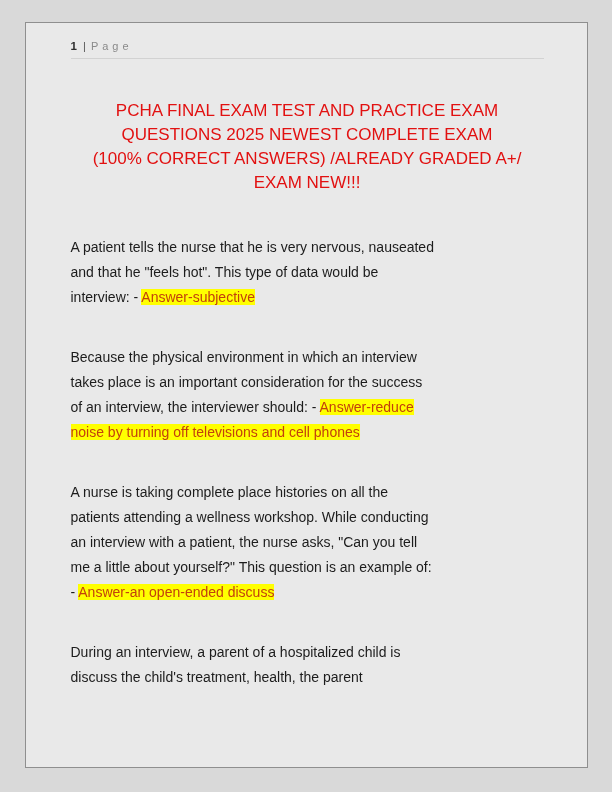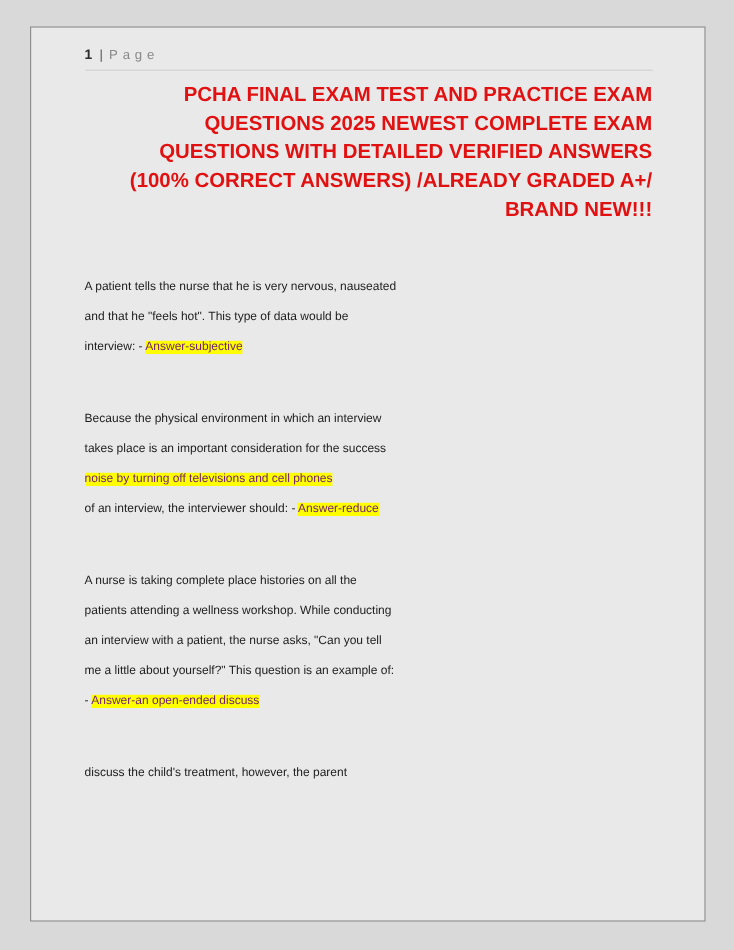--- a/index.html
+++ b/index.html
@@ -46,73 +46,73 @@
   }
   .header .pagelabel {
     letter-spacing: 4px;
     font-size: 11px;
   }
   .rule {
     border-bottom: 1px solid var(--rule-color);
     margin-top: 3px;
   }
   .title {
-    margin-top: 8px;
-    text-align: right;
+    margin-top: 40px;
+    text-align: center;
     color: var(--title-color);
     font-size: 17px;
-    font-weight: bold;
+    font-weight: normal;
     line-height: 24px;
   }
   .docbody {
     margin-top: 40px;
     color: var(--text-color);
-    font-size: 10px;
+    font-size: 14px;
     line-height: 25px;
   }
   .paragraph { margin-bottom: 35px; }
   .line { height: 25px; white-space: pre; }
   .hl {
     background: var(--highlight);
-    color: #701a75;
+    color: #c2410c;
   }
 </style>
 </head>
 <body>
 
 <div class="page">
   <div class="header">
     <span class="pagenum">1</span>
     <span class="sep">|</span>
     <span class="pagelabel">Page</span>
   </div>
   <div class="rule"></div>
   <div class="title">
       <div>PCHA FINAL EXAM TEST AND PRACTICE EXAM</div>
       <div>QUESTIONS 2025 NEWEST COMPLETE EXAM</div>
-      <div>QUESTIONS WITH DETAILED VERIFIED ANSWERS</div>
       <div>(100% CORRECT ANSWERS) /ALREADY GRADED A+/</div>
-      <div>BRAND NEW!!!</div>
+      <div>EXAM NEW!!!</div>
     </div>
   <div class="docbody">
       <div class="paragraph">
         <div class="line"><span>A patient tells the nurse that he is very nervous, nauseated</span></div>
         <div class="line"><span>and that he "feels hot". This type of data would be</span></div>
         <div class="line"><span>interview: - </span><span class="hl">Answer-subjective</span></div>
       </div>
       <div class="paragraph">
         <div class="line"><span>Because the physical environment in which an interview</span></div>
         <div class="line"><span>takes place is an important consideration for the success</span></div>
+        <div class="line"><span>of an interview, the interviewer should: - </span><span class="hl">Answer-reduce</span></div>
         <div class="line"><span class="hl">noise by turning off televisions and cell phones</span></div>
-        <div class="line"><span>of an interview, the interviewer should: - </span><span class="hl">Answer-reduce</span></div>
       </div>
       <div class="paragraph">
         <div class="line"><span>A nurse is taking complete place histories on all the</span></div>
         <div class="line"><span>patients attending a wellness workshop. While conducting</span></div>
         <div class="line"><span>an interview with a patient, the nurse asks, "Can you tell</span></div>
         <div class="line"><span>me a little about yourself?" This question is an example of:</span></div>
         <div class="line"><span>- </span><span class="hl">Answer-an open-ended discuss</span></div>
       </div>
       <div class="paragraph">
-        <div class="line"><span>discuss the child's treatment, however, the parent</span></div>
+        <div class="line"><span>During an interview, a parent of a hospitalized child is</span></div>
+        <div class="line"><span>discuss the child's treatment, health, the parent</span></div>
       </div>
     </div>
 </div>
 
 </body></html>

